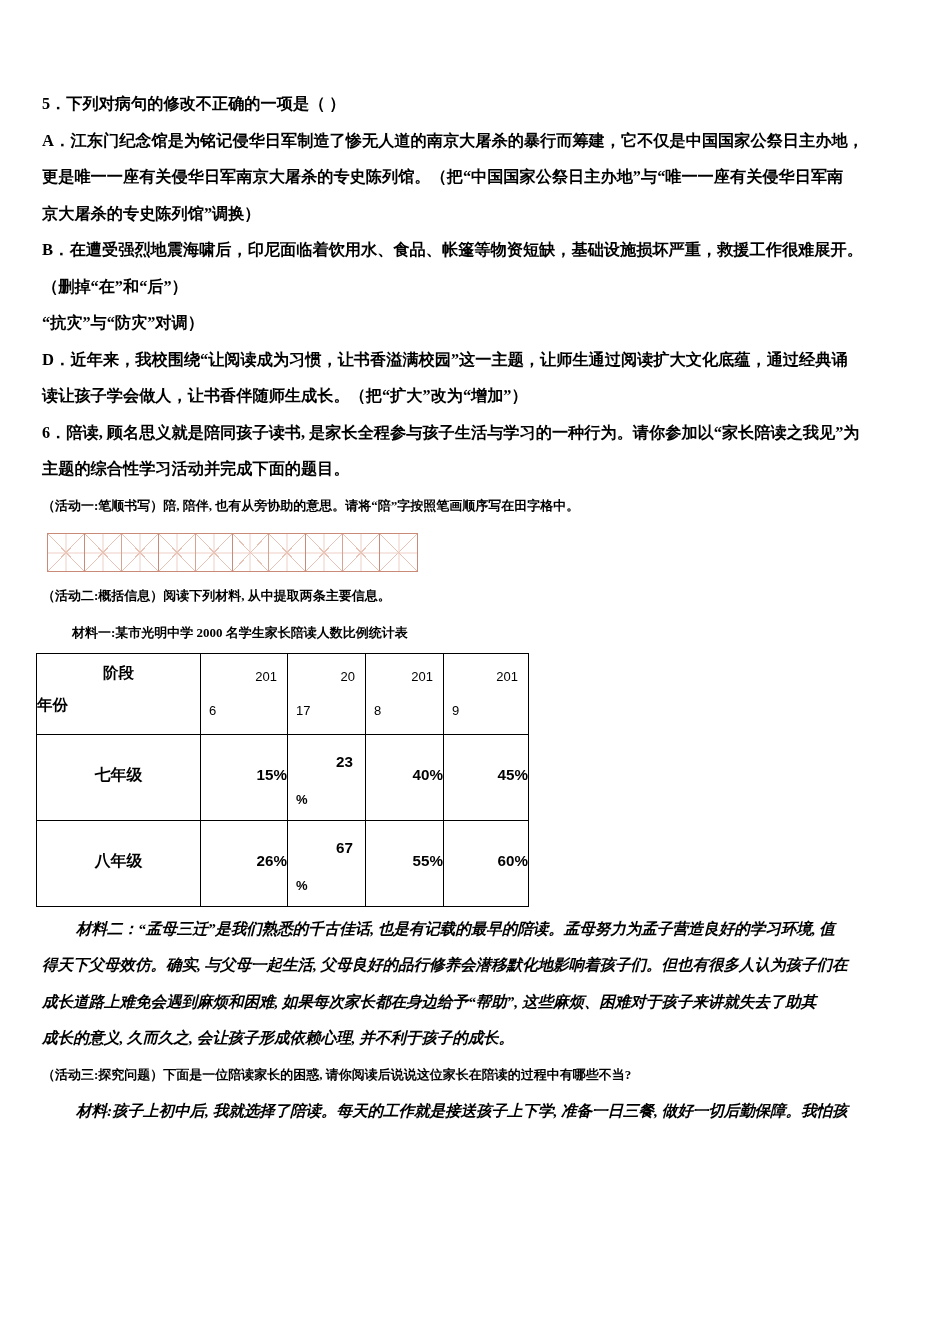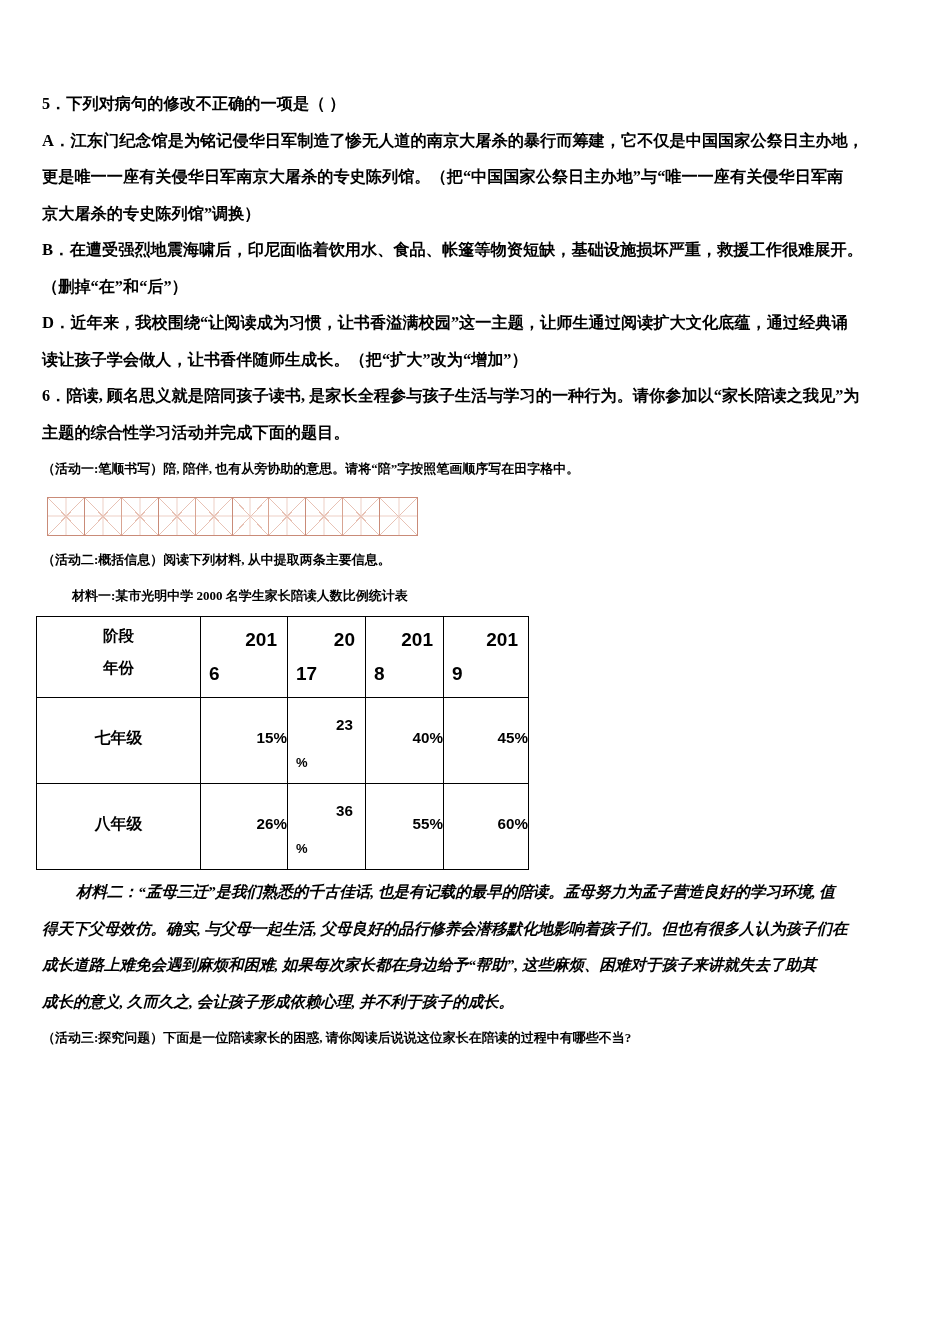--- a/index.html
+++ b/index.html
@@ -129,30 +129,30 @@
     top: 9px;
     text-align: center;
     font-size: 15.5px;
     font-family: "Liberation Serif", serif;
     font-weight: 700;
   }
   .hdr-year {
     position: absolute;
     left: 0; right: 0;
     top: 41px;
-    text-align: center;
+    text-align: left;
     font-size: 15.5px;
     font-family: "Liberation Serif", serif;
     font-weight: 700;
   }
   .yr-wrap {
     padding: 6px 10px 0 8px;
     font-family: "Liberation Sans", sans-serif;
-    font-weight: 700;
-    font-size: 19px;
+    font-weight: 400;
+    font-size: 13px;
     line-height: 34px;
   }
   .yr-top { display: block; text-align: right; }
   .yr-bot { display: block; text-align: left; }
 
   .body-cell { height: 85px; }
   .grade-label {
     text-align: center;
     font-family: "Liberation Serif", serif;
     font-weight: 700;
@@ -207,20 +207,21 @@
     <span class="opt-letter">A．</span><span>江东门纪念馆是为铭记侵华日军制造了惨无人道的南京大屠杀的暴行而筹建，它不仅是中国国家公祭日主办地，</span>
   </div>
   <div class="q-line">更是唯一一座有关侵华日军南京大屠杀的专史陈列馆。（把“中国国家公祭日主办地”与“唯一一座有关侵华日军南</div>
   <div class="q-line">京大屠杀的专史陈列馆”调换）</div>
 
   <div class="q-line">
     <span class="opt-letter">B．</span><span>在遭受强烈地震海啸后，印尼面临着饮用水、食品、帐篷等物资短缺，基础设施损坏严重，救援工作很难展开。</span>
   </div>
   <div class="q-line">（删掉“在”和“后”）</div>
 
+  <div class="q-line">“抗灾”与“防灾”对调）</div>
 
   <div class="q-line">
     <span class="opt-letter">D．</span><span>近年来，我校围绕“让阅读成为习惯，让书香溢满校园”这一主题，让师生通过阅读扩大文化底蕴，通过经典诵</span>
   </div>
   <div class="q-line">读让孩子学会做人，让书香伴随师生成长。（把“扩大”改为“增加”）</div>
 
   <div class="q-line">
     <span class="q-num">6．</span><span>陪读, 顾名思义就是陪同孩子读书, 是家长全程参与孩子生活与学习的一种行为。请你参加以“家长陪读之我见”为</span>
   </div>
   <div class="q-line">主题的综合性学习活动并完成下面的题目。</div>
@@ -336,21 +337,21 @@
 
       <tr>
         <td class="body-cell">
           <div class="grade-label">八年级</div>
         </td>
         <td class="body-cell">
           <div class="pct-plain">26%</div>
         </td>
         <td class="body-cell">
           <div class="pct-split">
-            <span class="pct-num">36</span>
+            <span class="pct-num">67</span>
             <span class="pct-sym">%</span>
           </div>
         </td>
         <td class="body-cell">
           <div class="pct-plain">55%</div>
         </td>
         <td class="body-cell">
           <div class="pct-plain">60%</div>
         </td>
       </tr>
@@ -358,14 +359,15 @@
     </tbody>
   </table>
 
   <div class="gap-sm"></div>
   <div class="mat-line mat-indent">材料二：“孟母三迁”是我们熟悉的千古佳话, 也是有记载的最早的陪读。孟母努力为孟子营造良好的学习环境, 值</div>
   <div class="mat-line">得天下父母效仿。确实, 与父母一起生活, 父母良好的品行修养会潜移默化地影响着孩子们。但也有很多人认为孩子们在</div>
   <div class="mat-line">成长道路上难免会遇到麻烦和困难, 如果每次家长都在身边给予“帮助”, 这些麻烦、困难对于孩子来讲就失去了助其</div>
   <div class="mat-line">成长的意义, 久而久之, 会让孩子形成依赖心理, 并不利于孩子的成长。</div>
 
   <div class="act-line">（活动三:探究问题）下面是一位陪读家长的困惑, 请你阅读后说说这位家长在陪读的过程中有哪些不当?</div>
+  <div class="mat-line mat-indent">材料:孩子上初中后, 我就选择了陪读。每天的工作就是接送孩子上下学, 准备一日三餐, 做好一切后勤保障。我怕孩</div>
 
 </div>
 
 </body></html>

